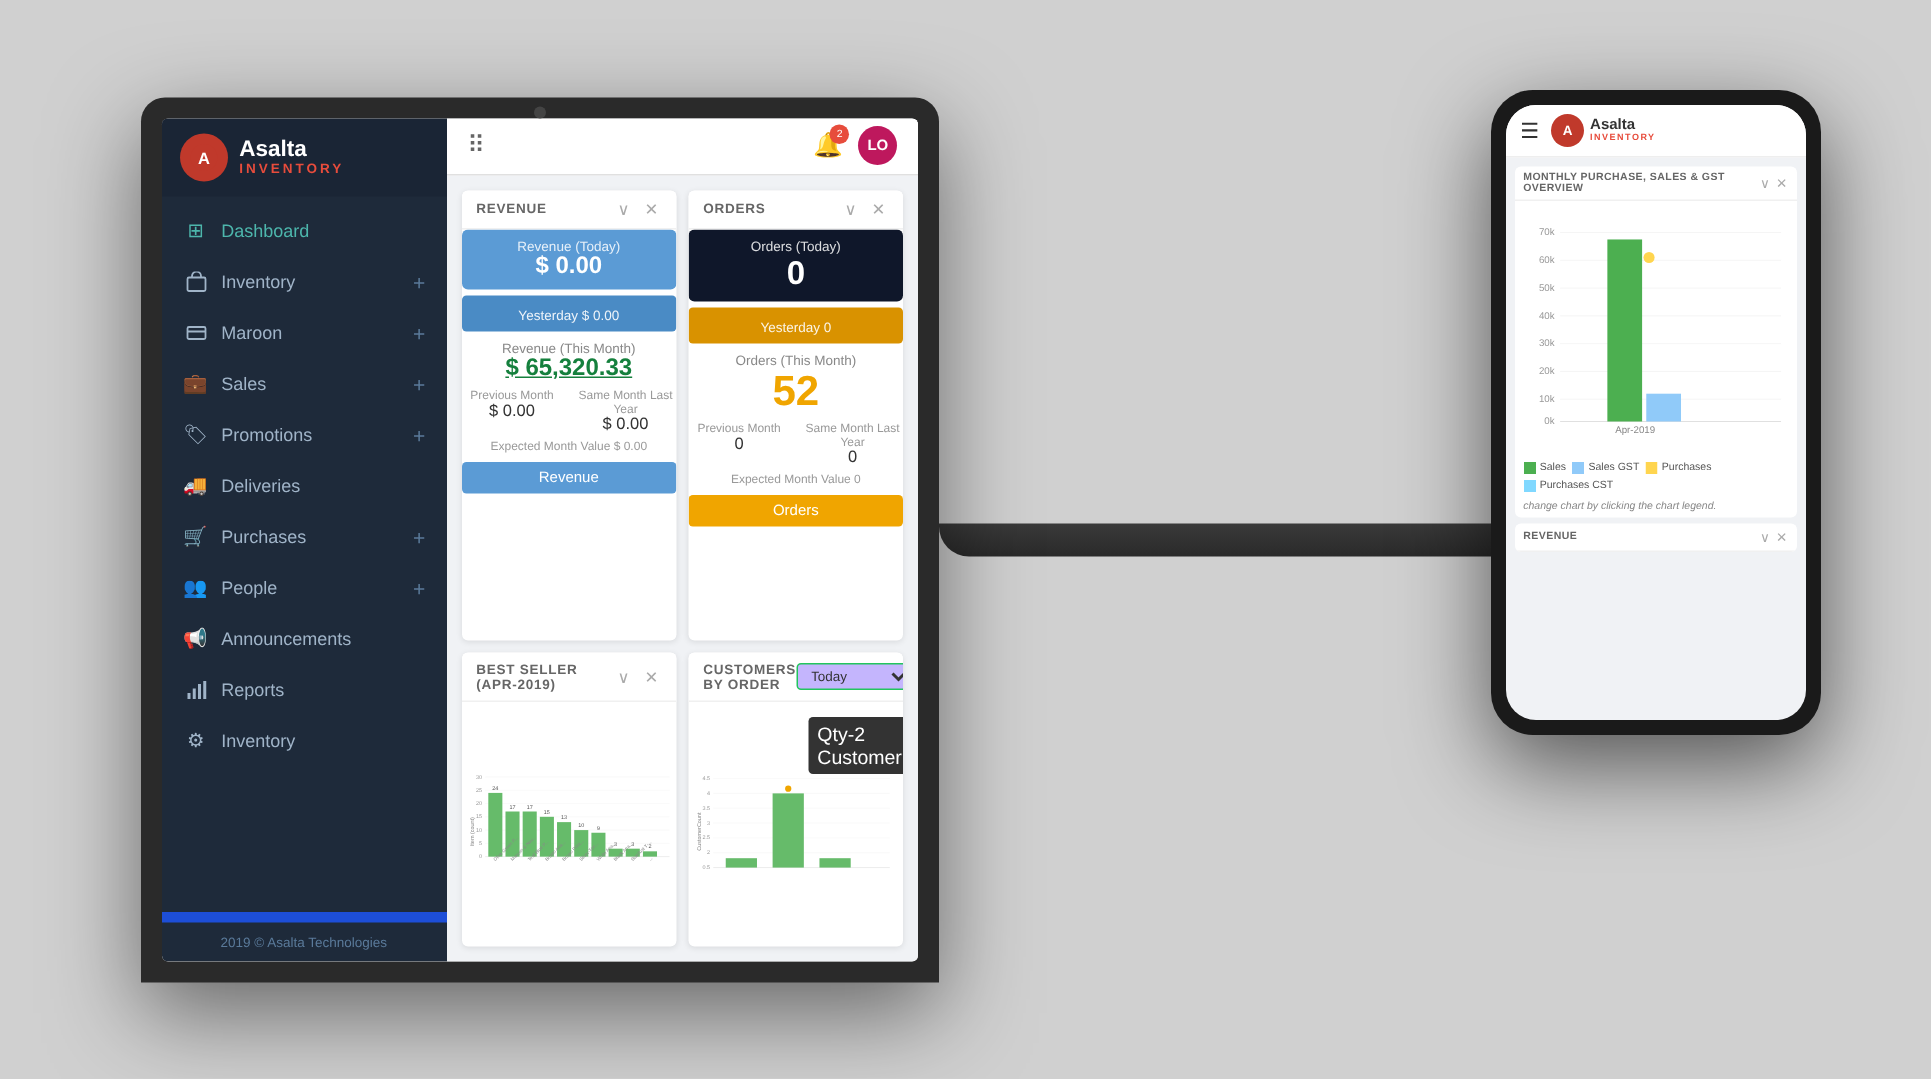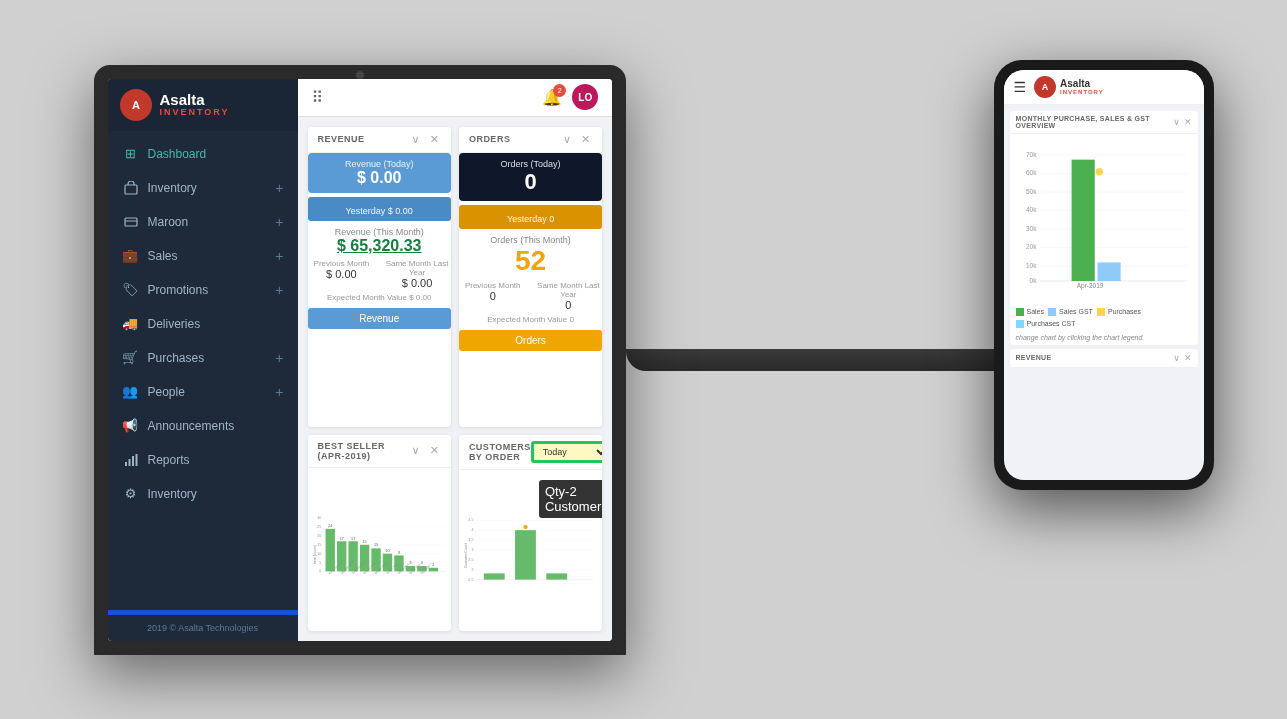--- a/index.html
+++ b/index.html
@@ -154,21 +154,21 @@
       margin-left: auto;
       font-size: 14px;
       color: #5a7a9a;
     }
 
     .sidebar-footer {
       padding: 8px 12px;
       font-size: 9px;
       color: #5a7a9a;
       text-align: center;
-      border-top: 5px solid #1d4ed8;
+      border-top: 7px solid #1d4ed8;
     }
 
     
     .main-content {
       flex: 1;
       background: #f0f2f5;
       display: flex;
       flex-direction: column;
       overflow: hidden;
     }
@@ -422,24 +422,24 @@
       border-radius: 3px;
       padding: 5px;
       width: 100%;
       font-size: 10px;
       cursor: pointer;
       text-align: center;
     }
 
     .customers-filter-select {
       font-size: 9px;
-      border: 3px solid #22c55e;
+      border: 1px solid #22c55e;
       border-radius: 3px;
       padding: 2px 5px;
-      background: #fef9c3;
+      background: #c4b5fd;
       color: #333;
     }
 
     
     .phone-overlay {
       position: absolute;
       right: -20px;
       top: 40px;
       width: 220px;
       height: 430px;

